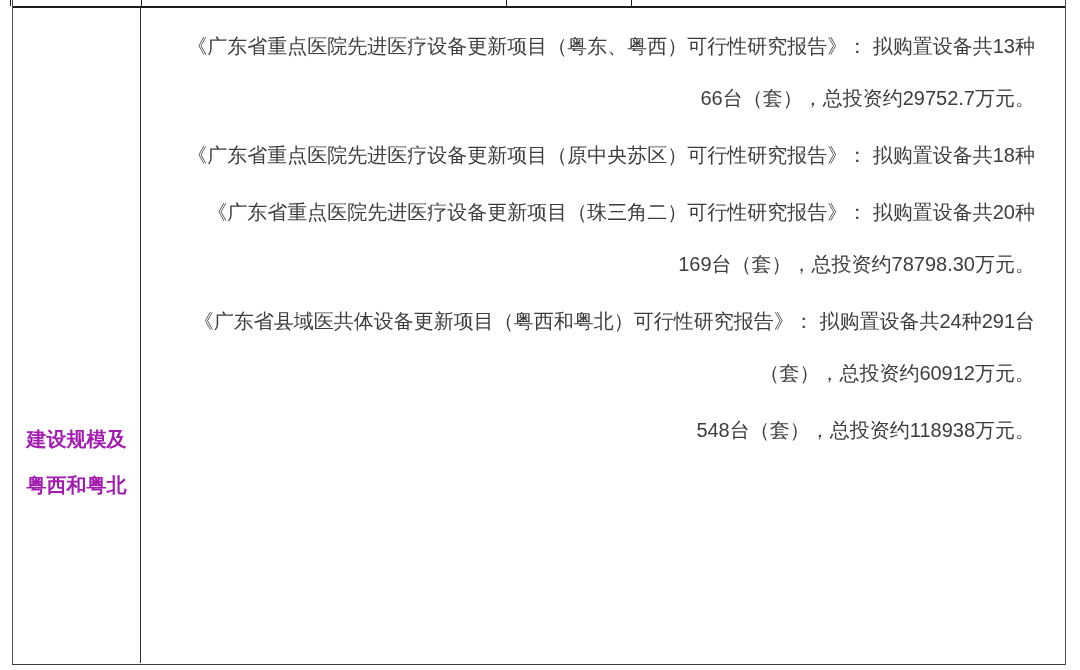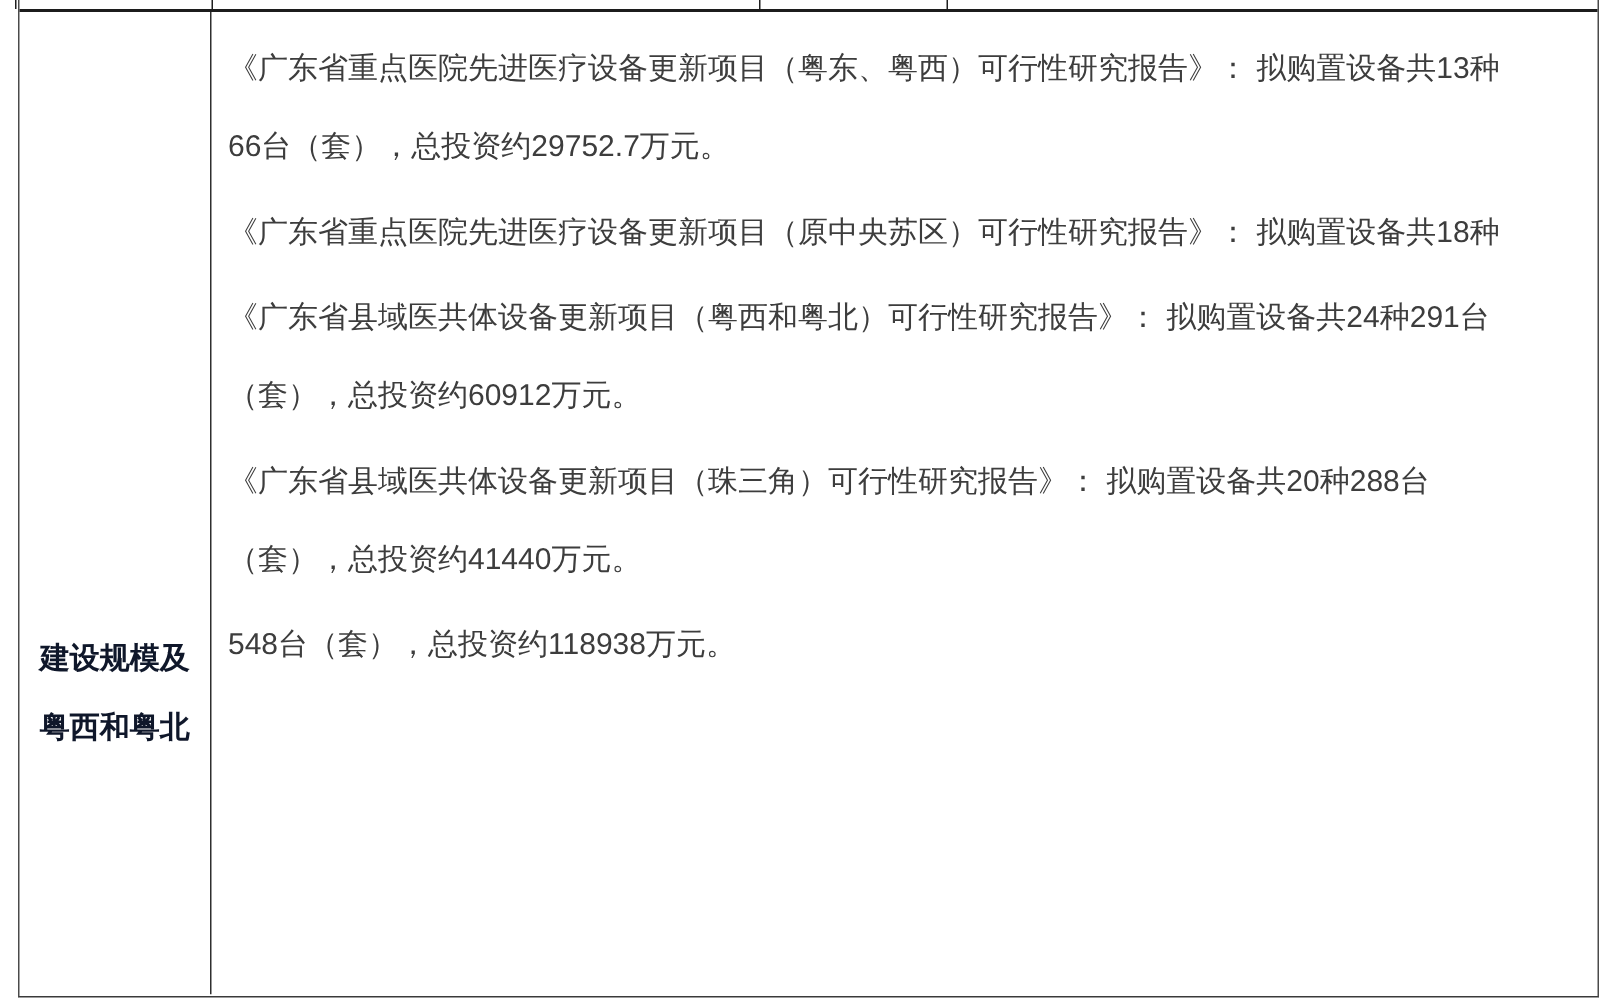--- a/index.html
+++ b/index.html
@@ -49,35 +49,35 @@
     border-right: 1px solid #2e2e2e;
     flex: 0 0 128px;
   }
   .label-text {
     position: absolute;
     top: 408px; left: 0;
     width: 100%;
     text-align: center;
     font-size: 20px;
     font-weight: bold;
-    color: #0f172a;
+    color: #a21caf;
     line-height: 46px;
   }
   .content-cell {
     flex: 1;
     padding: 12px 30px 0 11px;
     overflow: hidden;
   }
   .content-cell p {
     font-size: 20px;
     line-height: 52px;
     color: #3d3d3d;
     margin: 0 0 5px 0;
   }
-  .content-cell p span { display: block; }
+  .content-cell p span { display: block; text-align: right; }
 </style>
 </head>
 <body>
 
 <div class="screen">
   <div class="table-frame">
 
     <div class="sliver-row">
       <div class="vline v0"></div>
       <div class="vline v1"></div>
@@ -96,26 +96,26 @@
 
       <div class="content-cell">
         <p>
           <span>《广东省重点医院先进医疗设备更新项目（粤东、粤西）可行性研究报告》： 拟购置设备共13种</span>
           <span>66台（套），总投资约29752.7万元。</span>
         </p>
         <p>
           <span>《广东省重点医院先进医疗设备更新项目（原中央苏区）可行性研究报告》： 拟购置设备共18种</span>
         </p>
         <p>
+          <span>《广东省重点医院先进医疗设备更新项目（珠三角二）可行性研究报告》： 拟购置设备共20种</span>
+          <span>169台（套），总投资约78798.30万元。</span>
+        </p>
+        <p>
           <span>《广东省县域医共体设备更新项目（粤西和粤北）可行性研究报告》： 拟购置设备共24种291台</span>
           <span>（套），总投资约60912万元。</span>
-        </p>
-        <p>
-          <span>《广东省县域医共体设备更新项目（珠三角）可行性研究报告》： 拟购置设备共20种288台</span>
-          <span>（套），总投资约41440万元。</span>
         </p>
         <p>
           <span>548台（套），总投资约118938万元。</span>
         </p>
       </div>
 
     </div>
   </div>
 </div>
 

